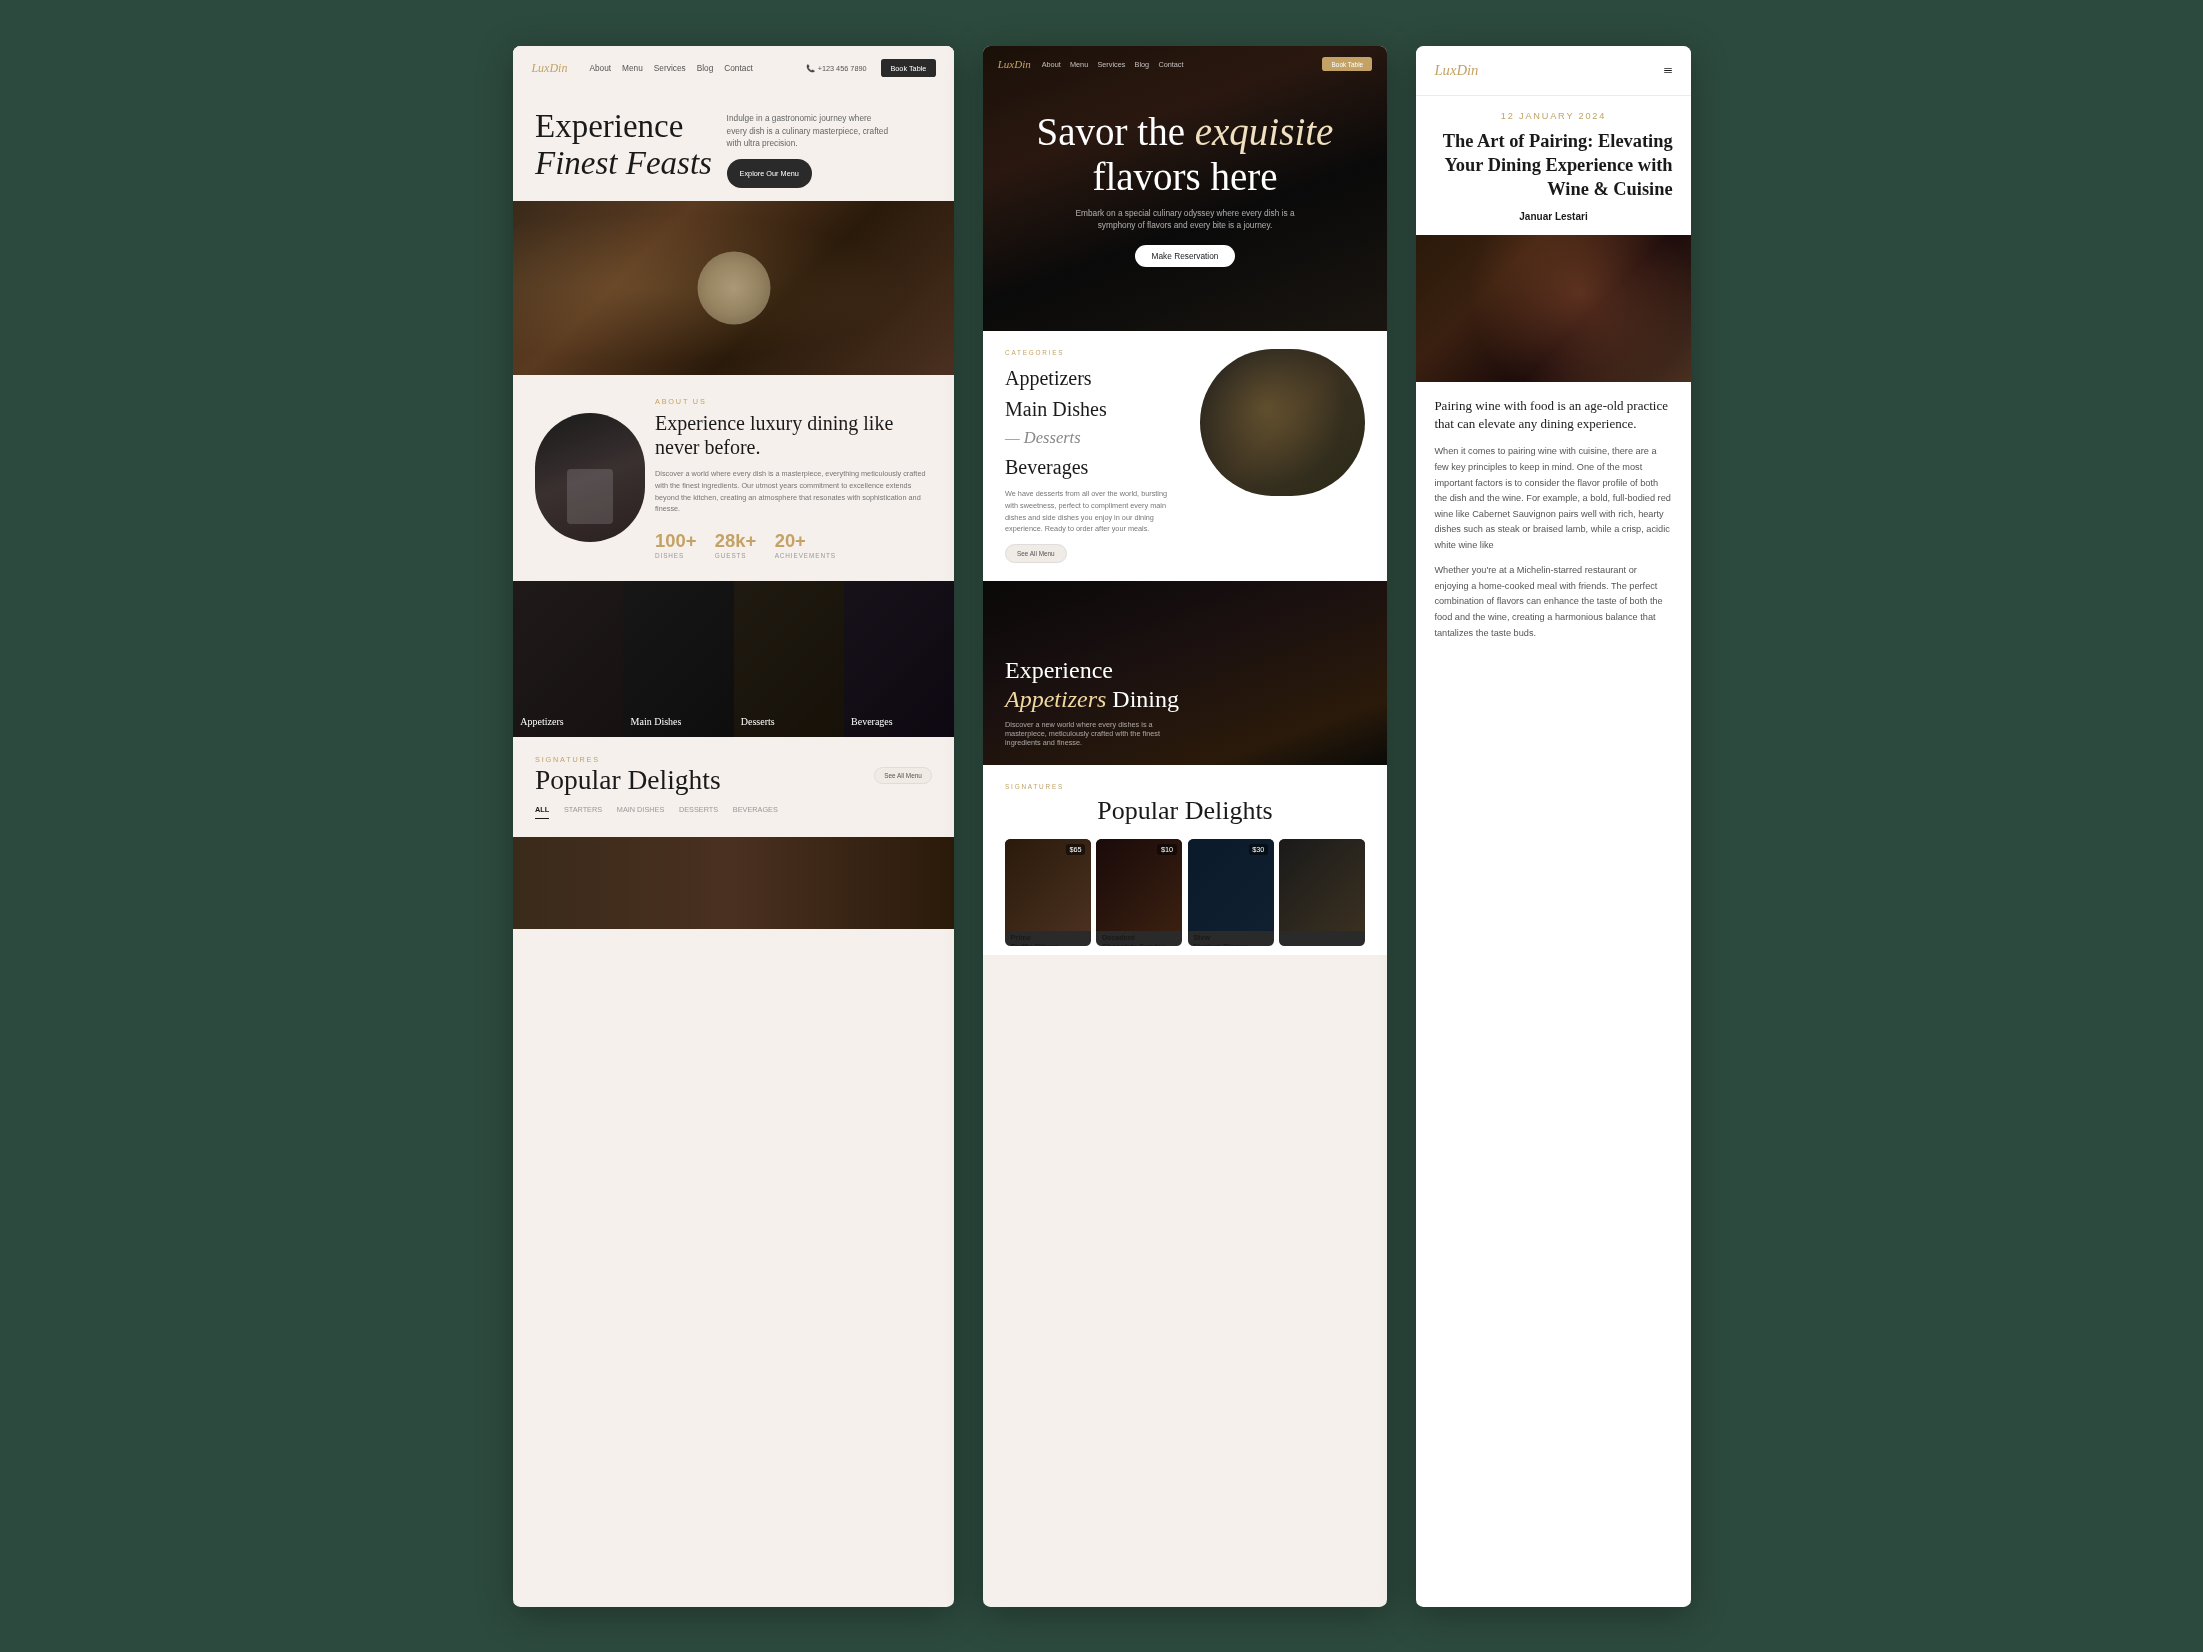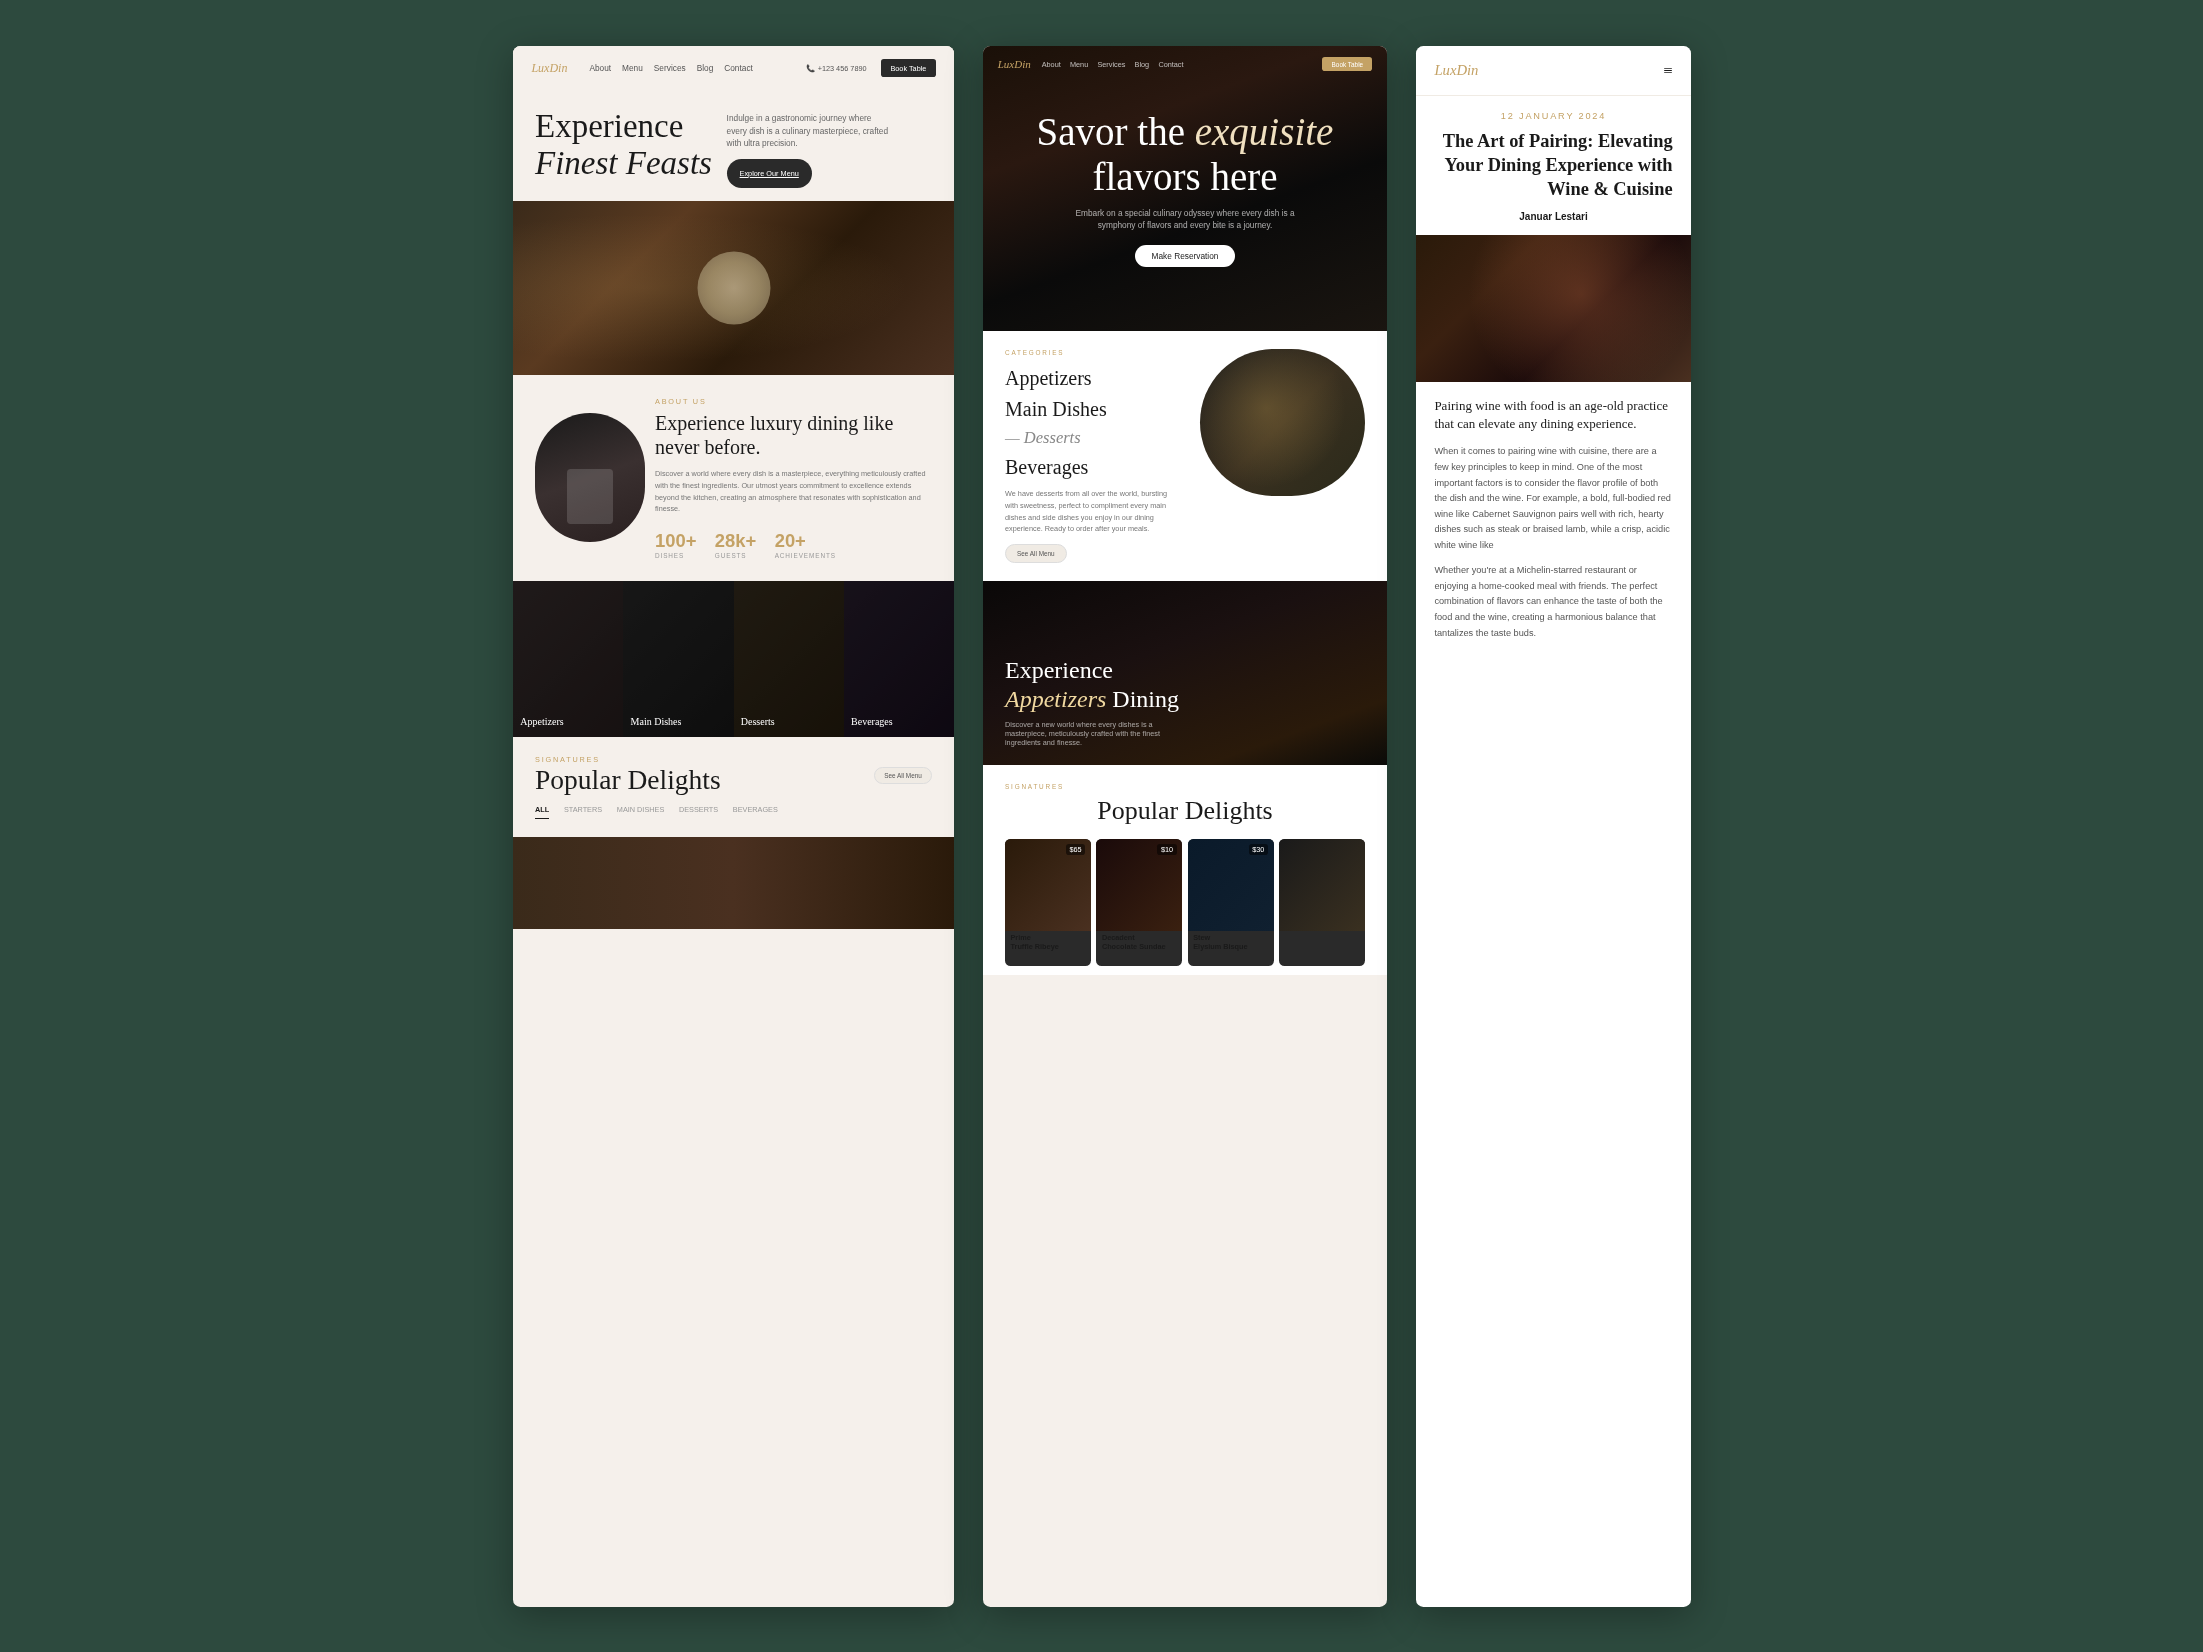--- a/index.html
+++ b/index.html
@@ -100,21 +100,20 @@
       margin-bottom: 9.2px;
     }
     .explore-btn {
       background: #2a2a2a;
       color: #fff;
       font-size: 7.3px;
       padding: 10px 13px;
       border-radius: 18.4px;
       display: inline-block;
       font-family: Arial, sans-serif;
-      text-decoration: underline;
     }
 
     
     .hero-img-1 {
       width: 100%;
       height: 174px;
       background: linear-gradient(135deg, #3a2a1a 0%, #5a3a20 30%, #2a1a0a 60%, #4a3020 100%);
       position: relative;
       overflow: hidden;
       margin-top: 13px;
@@ -501,21 +500,21 @@
     
     .food-cards {
       display: grid;
       grid-template-columns: repeat(4, 1fr);
       gap: 5.5px;
     }
     .food-card {
       background: #2a2a2a;
       border-radius: 5.5px;
       overflow: hidden;
-      height: 127px;
+      height: 107px;
       position: relative;
     }
     .food-card-img {
       width: 100%;
       height: 92px;
       background: linear-gradient(135deg, #3a2a1a 0%, #2a1a0a 100%);
     }
     .food-card-info {
       padding: 3.7px 5.5px;
     }

